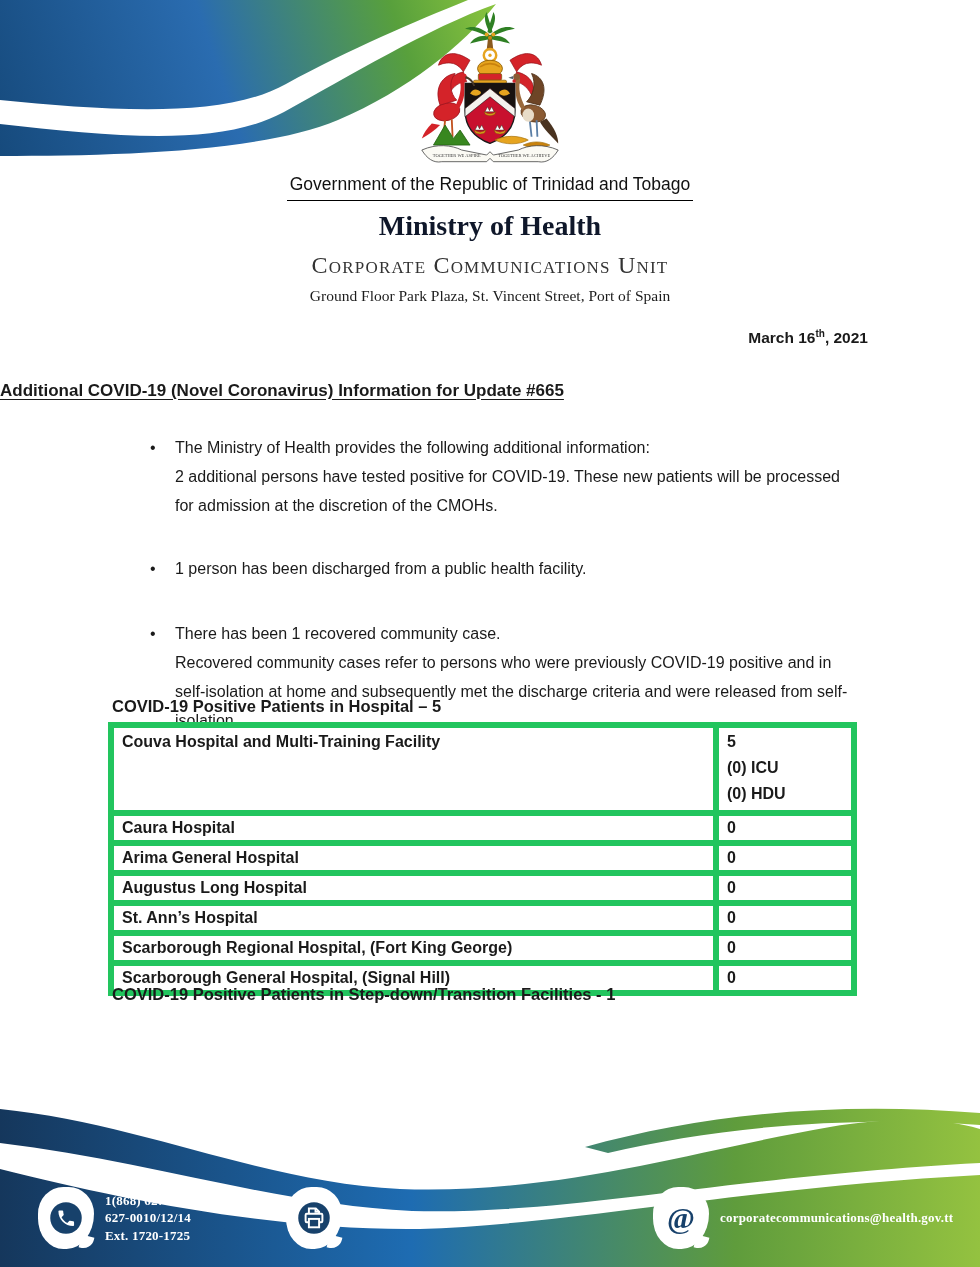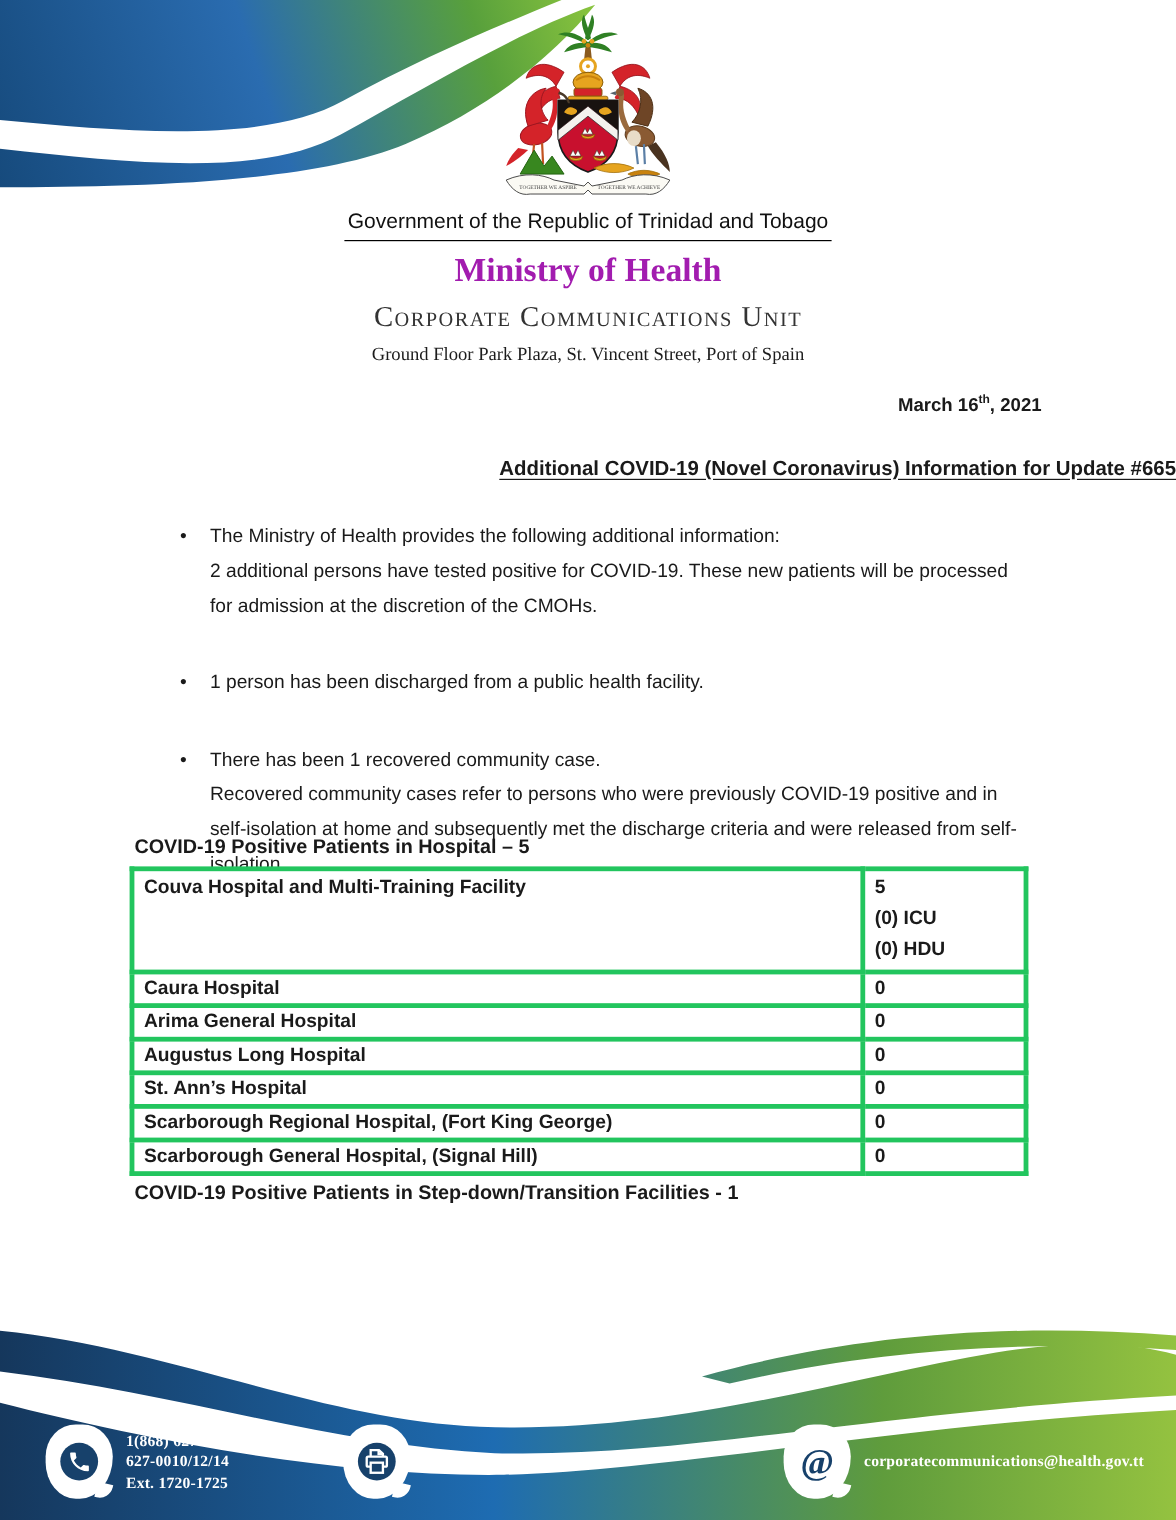--- a/index.html
+++ b/index.html
@@ -8,43 +8,43 @@
     background:#ffffff;font-family:"Liberation Sans",sans-serif;color:#1a1a1a;
   }
   
   .topdeco{position:absolute;top:0;left:0;}
   
   .masthead{position:absolute;top:12px;left:0;width:100%;text-align:center;}
   .coat{display:block;margin:0 auto 4px auto;}
   .gov{display:inline-block;font-size:17.5px;color:#111;
        border-bottom:1.8px solid #000;padding:0 3px 5px 3px;}
   .ministry{font-family:"Liberation Serif",serif;font-weight:bold;font-size:28px;
-            margin-top:9px;color:#a21caf;}
+            margin-top:9px;color:#0f172a;}
   .unit{font-family:"Liberation Serif",serif;font-variant:small-caps;font-size:24px;
         letter-spacing:1.2px;margin-top:10px;color:#333;}
   .addr{font-family:"Liberation Serif",serif;font-size:15.5px;margin-top:8px;color:#1c1c1c;}
   
   .dateline{position:absolute;top:328px;right:112px;font-weight:bold;font-size:15.5px;}
   .dateline sup{font-size:10px;}
-  .doctitle{position:absolute;top:381px;left:0;width:100%;text-align:right;
+  .doctitle{position:absolute;top:381px;left:0;width:100%;text-align:left;
             font-weight:bold;font-size:17px;}
   .doctitle span{text-decoration:underline;text-underline-offset:3px;}
   
   .bullets{position:absolute;top:433px;left:143px;width:719px;font-size:16px;line-height:29px;}
   .bullet{position:relative;padding-left:32px;}
   .bullet::before{content:"\2022";position:absolute;left:7px;top:0;}
   .gap-a{margin-bottom:34px;}
   .gap-b{margin-bottom:36px;}
   
   .tblsec{position:absolute;left:108px;width:749px;}
   .sec1{top:697px;}
   .sec2{top:985px;}
   .tlabel{font-weight:bold;font-size:16.5px;margin:0 0 6px 4px;}
   table{width:100%;border-collapse:collapse;table-layout:fixed;}
-  td{border:4px solid #22c55e;font-weight:bold;font-size:16px;line-height:21px;
+  td{border:6px solid #22c55e;font-weight:bold;font-size:16px;line-height:21px;
      padding:1px 6px 2px 8px;vertical-align:top;overflow:hidden;}
   td.count{width:118px;white-space:pre-line;}
   tr.tall td{line-height:26px;padding-top:1px;padding-bottom:3px;}
   
   .footer{position:absolute;left:0;bottom:0;width:980px;height:182px;}
   .waves{position:absolute;left:0;top:0;}
   .contacts{position:absolute;left:0;top:102px;width:100%;height:72px;}
   .contact{position:absolute;display:flex;align-items:center;gap:11px;}
   .c0{left:38px;}.c1{left:286px;}.c2{left:467px;}.c3{left:653px;}
   .pin{position:relative;width:56px;height:62px;background:#fff;flex:0 0 auto;

